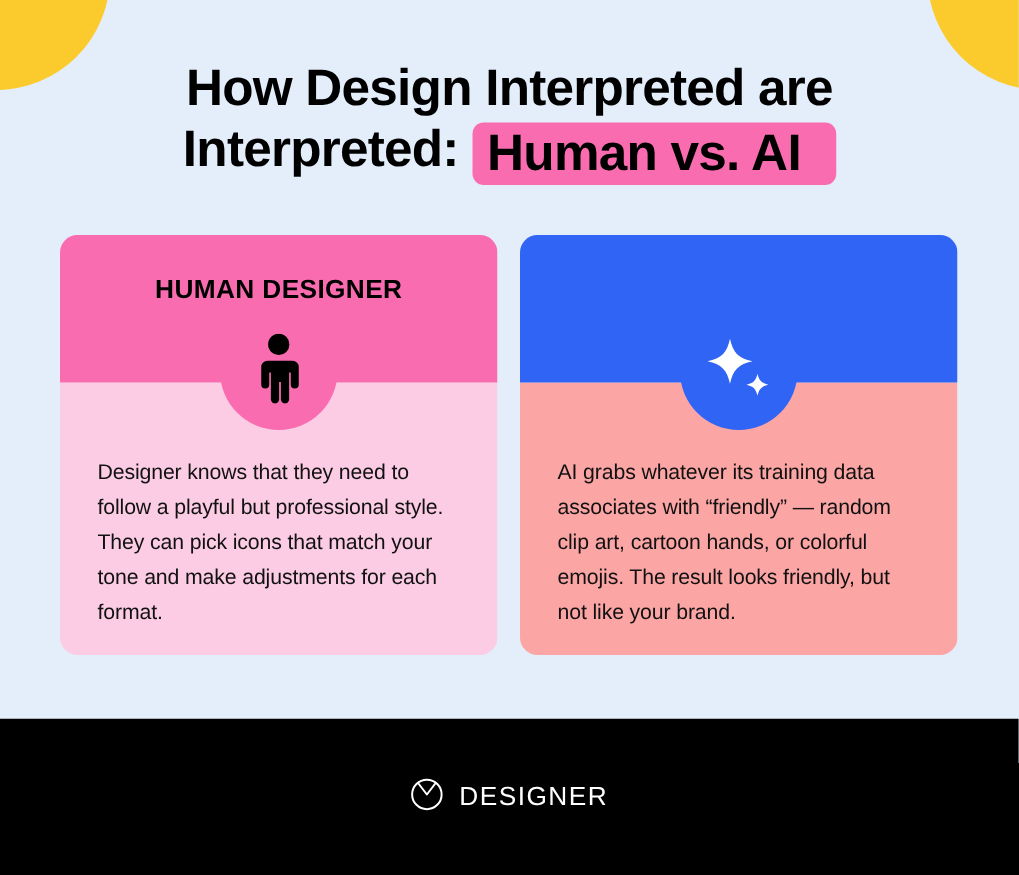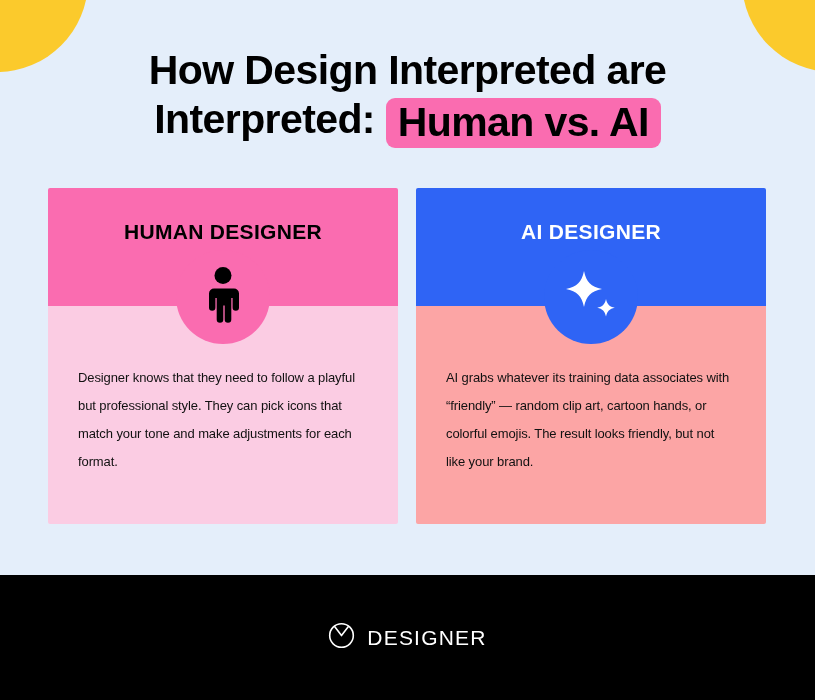--- a/index.html
+++ b/index.html
@@ -39,21 +39,21 @@
     font-size: 41px;
     font-weight: 800;
     letter-spacing: -0.6px;
     line-height: 49px;
     color: #000000;
     white-space: nowrap;
   }
   .title-hl {
     background: #fa6cb0;
     border-radius: 9px;
-    padding: 6px 12px 8px 12px;
+    padding: 6px 28px 8px 12px;
     display: inline-block;
     line-height: 36px;
     position: relative;
     top: 3px;
   }
 
   
   .cards {
     position: absolute;
     top: 188px;
@@ -61,21 +61,21 @@
     width: 718px;
     height: 336px;
     display: flex;
     justify-content: space-between;
     z-index: 2;
   }
 
   .card {
     width: 350px;
     height: 336px;
-    border-radius: 2px;
+    border-radius: 14px;
     overflow: hidden;
     position: relative;
     display: flex;
     flex-direction: column;
   }
 
   .card-header {
     height: 118px;
     flex: 0 0 118px;
     position: relative;
@@ -107,21 +107,21 @@
     justify-content: center;
     z-index: 3;
   }
 
   .card-body {
     flex: 1 1 auto;
     padding: 58px 30px 0 30px;
   }
 
   .card-text {
-    font-size: 13px;
+    font-size: 17px;
     line-height: 28px;
     color: #111111;
     letter-spacing: -0.1px;
   }
 
   
   .card-human .card-header { background: #fa6cb0; }
   .card-human .card-title  { color: #000000; }
   .card-human .icon-bubble { background: #fa6cb0; }
   .card-human .card-body   { background: #fbcce3; }
@@ -181,21 +181,20 @@
         </span>
       </div>
     </div>
     <div class="card-body">
       <p class="card-text">Designer knows that they need to follow a playful but professional style. They can pick icons that match your tone and make adjustments for each format.</p>
     </div>
   </div>
 
   <div class="card card-ai">
     <div class="card-header">
-      <div class="card-title">AI DESIGNER</div>
       <div class="icon-bubble">
         <span>
           <svg width="56" height="52" viewBox="0 0 56 52" aria-hidden="true">
             <path d="M21 2 C23.4 13.2 27.8 17.6 39 20 C27.8 22.4 23.4 26.8 21 38 C18.6 26.8 14.2 22.4 3 20 C14.2 17.6 18.6 13.2 21 2 Z" fill="#ffffff"></path>
             <path d="M43 30 C44.2 35.4 46.4 37.6 51.8 38.8 C46.4 40 44.2 42.2 43 47.6 C41.8 42.2 39.6 40 34.2 38.8 C39.6 37.6 41.8 35.4 43 30 Z" fill="#ffffff"></path>
           </svg>
         </span>
       </div>
     </div>
     <div class="card-body">

